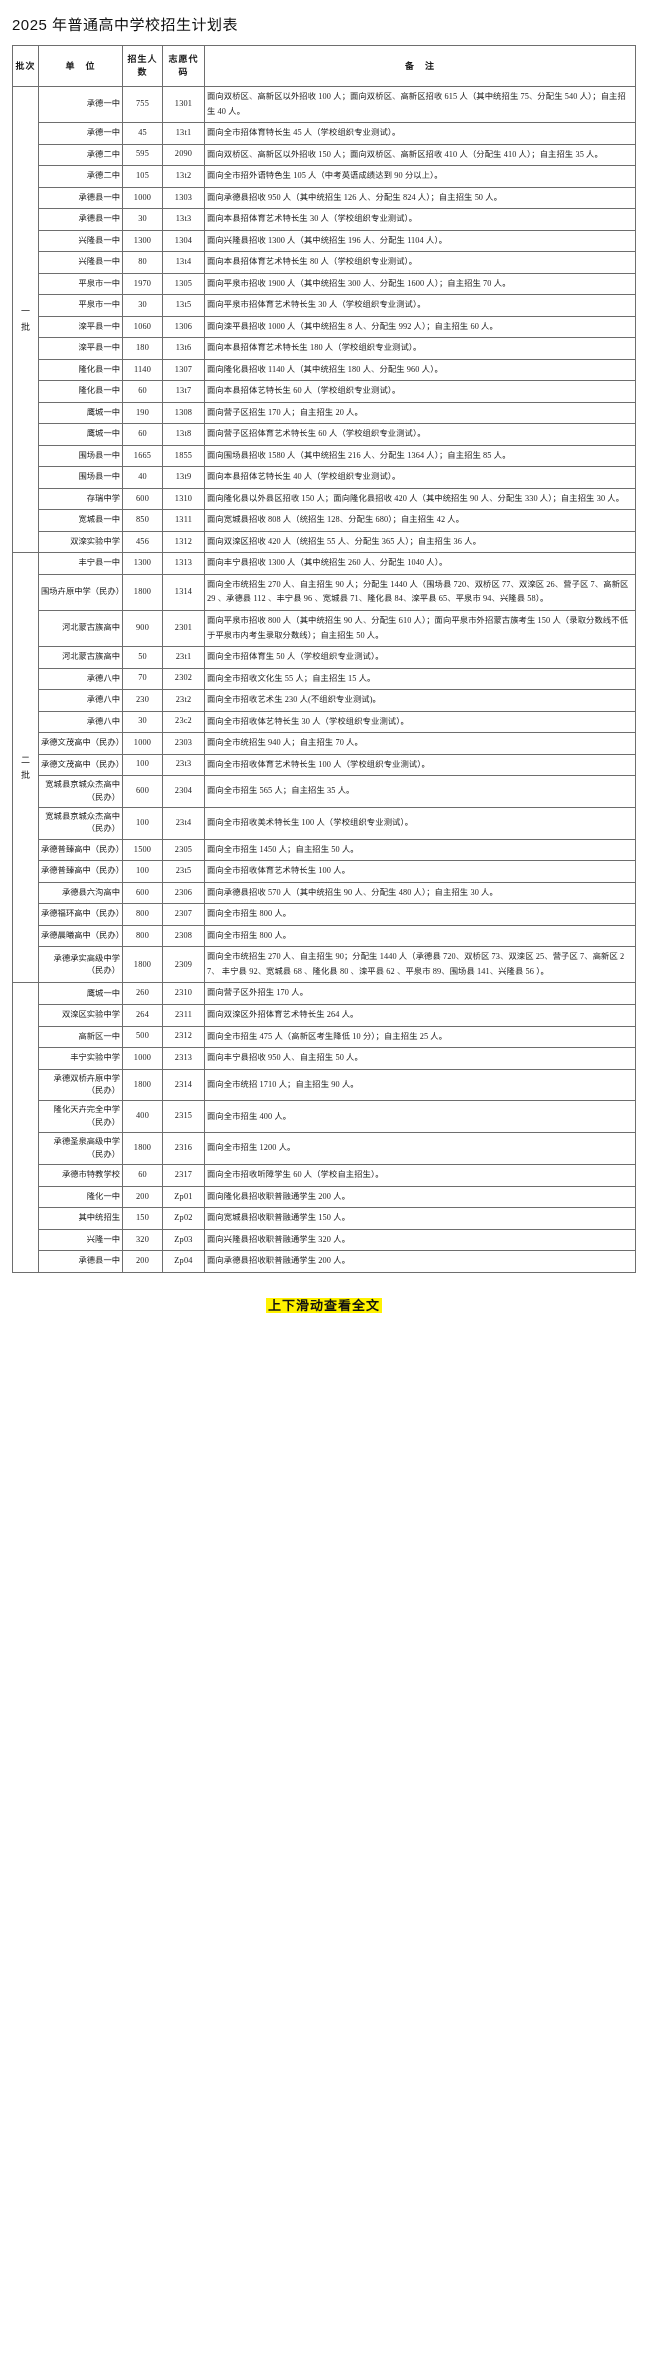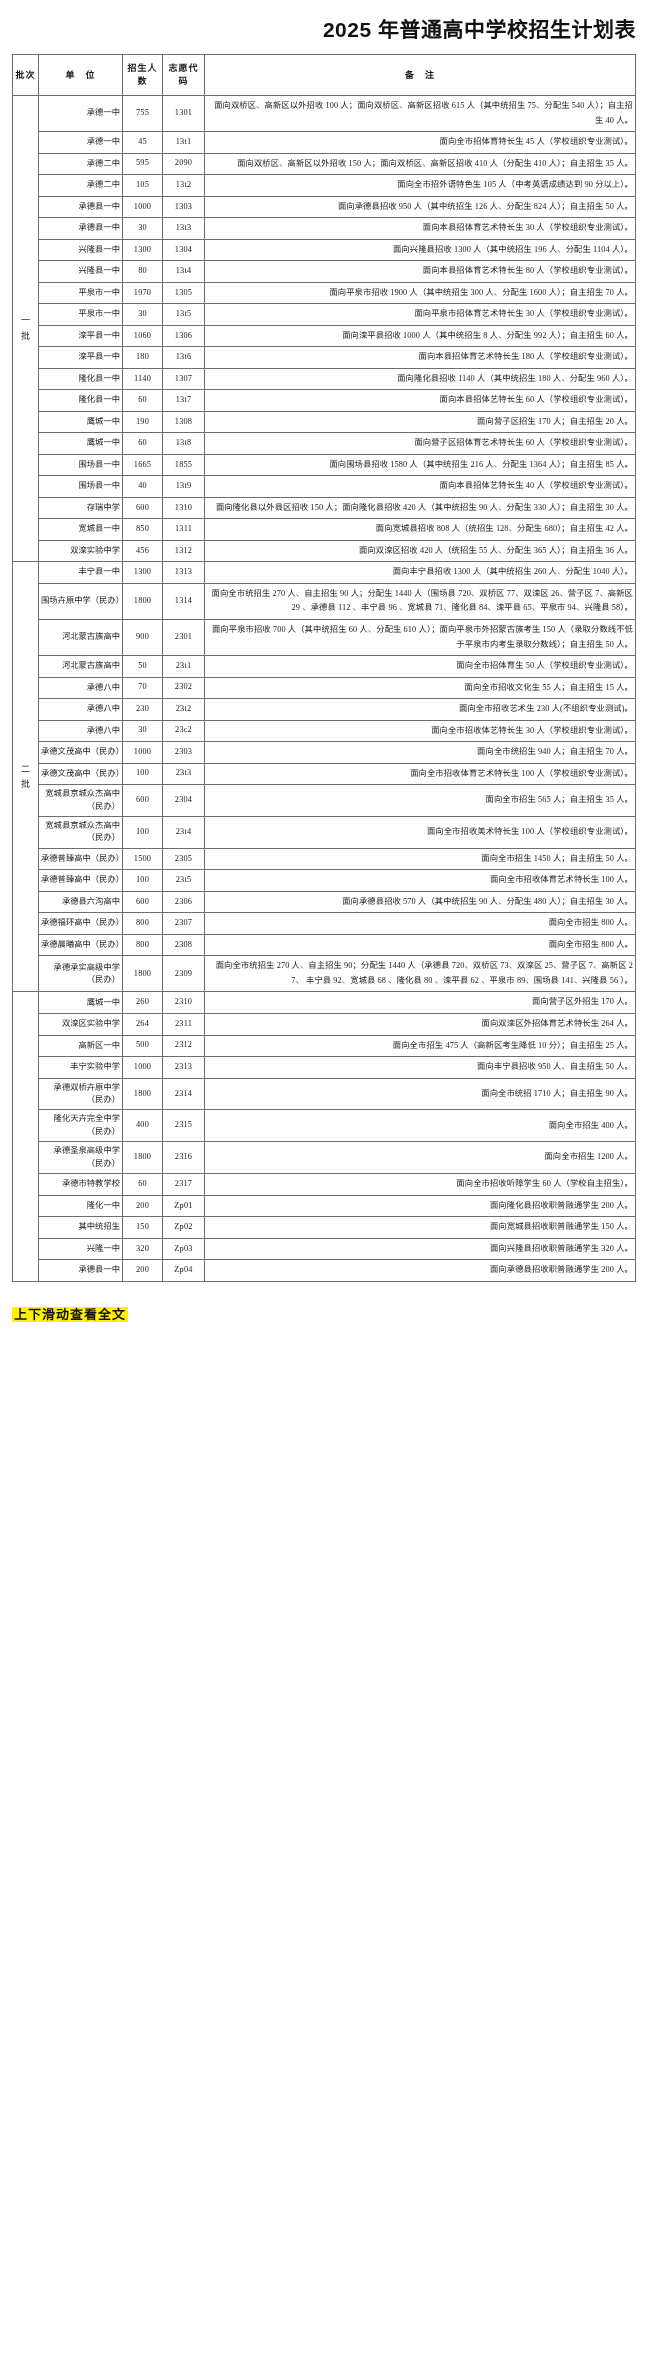--- a/index.html
+++ b/index.html
@@ -14,23 +14,23 @@
     color: #1a1a1a;
     -webkit-font-smoothing: antialiased;
   }
   #page {
     width: 648px;
     box-sizing: border-box;
     padding: 0 12px 6px 12px;
     background: #fff;
   }
   .doc-title {
-    text-align: right;
-    font-size: 21px;
-    font-weight: 700;
+    text-align: left;
+    font-size: 15px;
+    font-weight: 400;
     letter-spacing: 0.5px;
     padding: 13px 0 11px 0;
     font-family: "Liberation Sans", "DejaVu Sans", sans-serif;
     color: #111;
   }
   table.plan {
     width: 100%;
     border-collapse: collapse;
     table-layout: fixed;
     font-size: 8.3px;
@@ -70,27 +70,28 @@
     text-align: right;
     line-height: 1.5;
     padding: 4px 3px;
   }
   td.num, td.code {
     text-align: center;
     font-family: "Liberation Serif", "DejaVu Serif", serif;
     letter-spacing: 0.2px;
   }
   td.note {
-    text-align: right;
+    text-align: left;
     padding: 4px 5px 4px 6px;
     line-height: 1.75;
     letter-spacing: 0.1px;
     margin-top: 48px;
   }
   .footer-note {
+    text-align: center;
     padding: 22px 0 6px 0;
   }
   .footer-note span {
     background: #fff200;
     color: #111;
     font-weight: 700;
     font-size: 13px;
     font-family: "Liberation Sans", "DejaVu Sans", sans-serif;
     padding: 0 2px;
     letter-spacing: 1px;
@@ -264,21 +265,21 @@
         <tr>
           <td class="unit">围场卉原中学（民办）</td>
           <td class="num">1800</td>
           <td class="code">1314</td>
           <td class="note">面向全市统招生 270 人、自主招生 90 人；分配生 1440 人（围场县 720、双桥区 77、双滦区 26、营子区 7、高新区 29 、承德县 112 、丰宁县 96 、宽城县 71、隆化县 84、滦平县 65、平泉市 94、兴隆县 58）。</td>
         </tr>
         <tr>
           <td class="unit">河北蒙古族高中</td>
           <td class="num">900</td>
           <td class="code">2301</td>
-          <td class="note">面向平泉市招收 700 人（其中统招生 60 人、分配生 610 人）；面向平泉市外招蒙古族考生 150 人（录取分数线不低于平泉市内考生录取分数线）；自主招生 50 人。</td>
+          <td class="note">面向平泉市招收 800 人（其中统招生 90 人、分配生 610 人）；面向平泉市外招蒙古族考生 150 人（录取分数线不低于平泉市内考生录取分数线）；自主招生 50 人。</td>
         </tr>
         <tr>
           <td class="unit">河北蒙古族高中</td>
           <td class="num">50</td>
           <td class="code">23t1</td>
           <td class="note">面向全市招体育生 50 人（学校组织专业测试）。</td>
         </tr>
         <tr>
           <td class="unit">承德八中</td>
           <td class="num">70</td>

